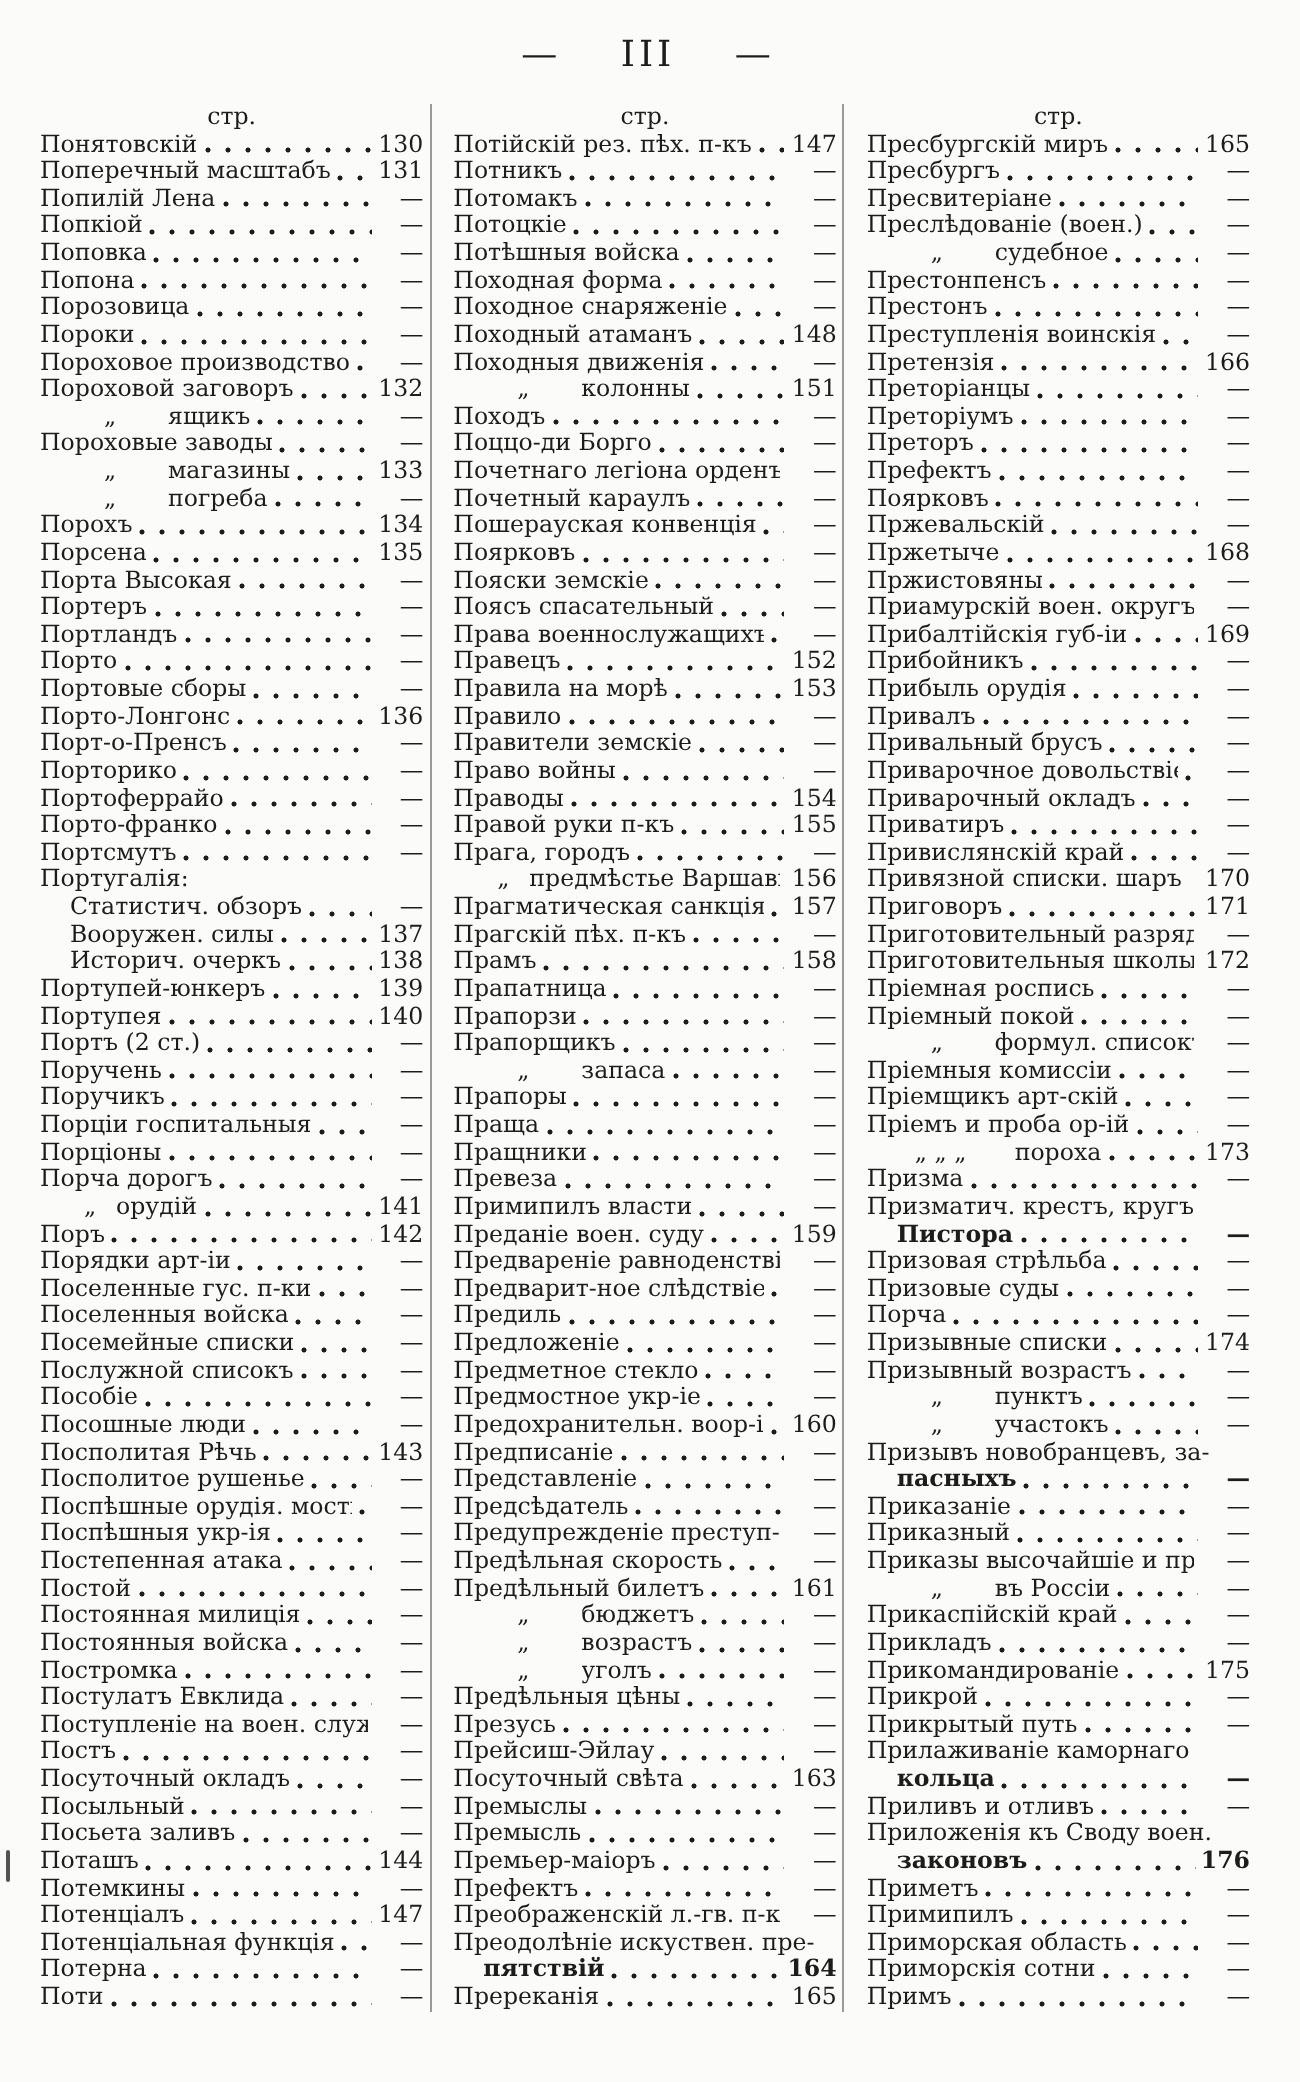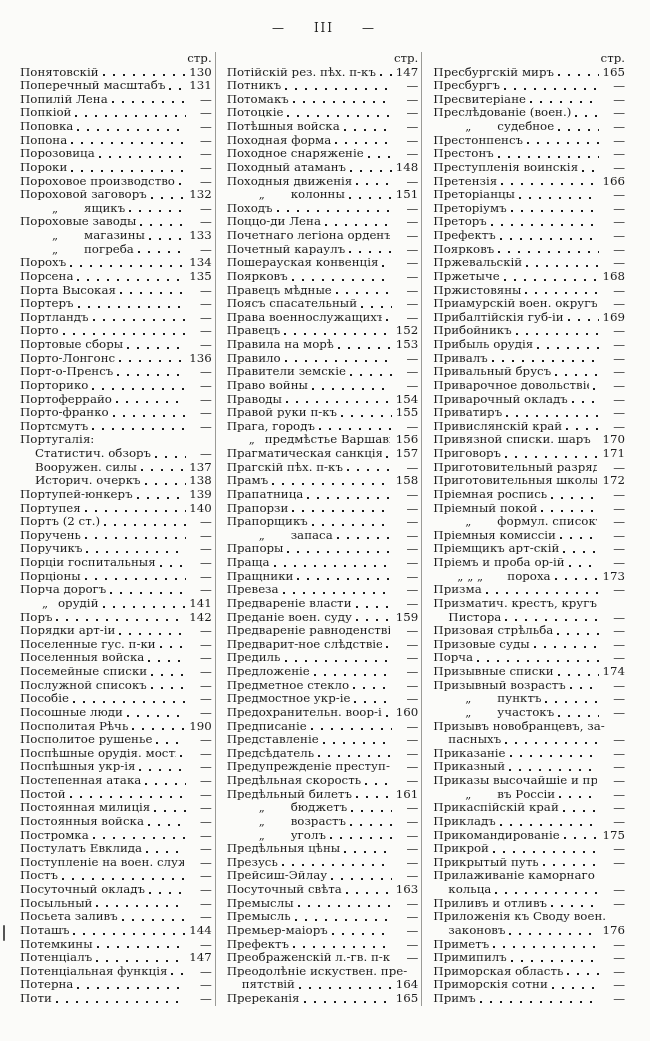--- a/index.html
+++ b/index.html
@@ -5,40 +5,40 @@
   html,body{margin:0;padding:0;}
   body{
     width:650px;height:1041px;overflow:hidden;
     background:var(--bg,#fbfbf9);
     font-family:"DejaVu Serif","Liberation Serif",serif;
     color:var(--ink,#1c1c1c);
     -webkit-font-smoothing:antialiased;
   }
   .page{position:relative;width:650px;height:1041px;box-sizing:border-box;padding:20px 22px 0 20px;}
   .page-header{
-    text-align:center;font-size:12px;line-height:16px;letter-spacing:2px;
+    text-align:center;font-size:18px;line-height:16px;letter-spacing:2px;
     word-spacing:22px;margin-bottom:16px;color:var(--ink,#1c1c1c);
   }
   .columns{display:flex;align-items:stretch;}
   .col{flex:1 1 0;min-width:0;padding-right:3px;box-sizing:border-box;}
   .col + .col{border-left:1px solid var(--rule,#9a9a96);padding-left:11px;}
   .col-head{
-    text-align:right;font-size:11.8px;line-height:13.6px;white-space:nowrap;
+    text-align:center;font-size:11.8px;line-height:13.6px;white-space:nowrap;
   }
   .row{
     display:flex;align-items:baseline;line-height:13.62px;font-size:11.8px;
     white-space:nowrap;overflow:hidden;
   }
   .lbl{flex-shrink:1;min-width:0;overflow:hidden;}
   .q{display:inline-block;flex-shrink:0;}
   .row.q1{padding-left:22px;} .row.q1 .q{width:16px;}
   .row.q2{padding-left:32px;} .row.q2 .q{width:32px;}
   .row.q3{padding-left:24px;} .row.q3 .q{width:50px;}
   .row.i1{padding-left:15px;align-items:center;}
-  .row.c{padding-left:15px;}
+  .row.c{padding-left:15px;font-weight:bold;}
   .leader{
     flex:1 1 8px;min-width:8px;height:12px;align-self:flex-end;
     background-image:radial-gradient(circle at 3px 8px, var(--ink,#222) 1.05px, rgba(0,0,0,0) 1.45px);
     background-size:10px 12px;background-repeat:repeat-x;
     margin:0 2px;
   }
   .spacer{flex:1 1 4px;min-width:4px;}
   .pg{flex-shrink:0;min-width:24px;text-align:right;}
   .scan-mark{
     position:absolute;left:3px;top:925px;width:2px;height:16px;
@@ -293,21 +293,21 @@
             <span class="pg">—</span>
           </div>
           <div class="row ">
             <span class="lbl">Посошные люди</span>
             <span class="leader"></span>
             <span class="pg">—</span>
           </div>
           <div class="row ">
             <span class="lbl">Посполитая Рѣчь</span>
             <span class="leader"></span>
-            <span class="pg">190</span>
+            <span class="pg">143</span>
           </div>
           <div class="row ">
             <span class="lbl">Посполитое рушенье</span>
             <span class="leader"></span>
             <span class="pg">—</span>
           </div>
           <div class="row ">
             <span class="lbl">Поспѣшные орудія. мосты</span>
             <span class="leader"></span>
             <span class="pg">—</span>
@@ -457,21 +457,21 @@
             <span class="lbl">колонны</span>
             <span class="leader"></span>
             <span class="pg">151</span>
           </div>
           <div class="row ">
             <span class="lbl">Походъ</span>
             <span class="leader"></span>
             <span class="pg">—</span>
           </div>
           <div class="row ">
-            <span class="lbl">Поццо-ди Лена</span>
+            <span class="lbl">Поццо-ди Борго</span>
             <span class="leader"></span>
             <span class="pg">—</span>
           </div>
           <div class="row nd">
             <span class="lbl">Почетнаго легіона орденъ</span>
             <span class="spacer"></span>
             <span class="pg">—</span>
           </div>
           <div class="row ">
             <span class="lbl">Почетный караулъ</span>
@@ -482,21 +482,21 @@
             <span class="lbl">Пошерауская конвенція</span>
             <span class="leader"></span>
             <span class="pg">—</span>
           </div>
           <div class="row ">
             <span class="lbl">Поярковъ</span>
             <span class="leader"></span>
             <span class="pg">—</span>
           </div>
           <div class="row ">
-            <span class="lbl">Правецъ мѣдные</span>
+            <span class="lbl">Пояски земскіе</span>
             <span class="leader"></span>
             <span class="pg">—</span>
           </div>
           <div class="row ">
             <span class="lbl">Поясъ спасательный</span>
             <span class="leader"></span>
             <span class="pg">—</span>
           </div>
           <div class="row ">
             <span class="lbl">Права военнослужащихъ</span>
@@ -599,21 +599,21 @@
             <span class="lbl">Пращники</span>
             <span class="leader"></span>
             <span class="pg">—</span>
           </div>
           <div class="row ">
             <span class="lbl">Превеза</span>
             <span class="leader"></span>
             <span class="pg">—</span>
           </div>
           <div class="row ">
-            <span class="lbl">Предвареніе власти</span>
+            <span class="lbl">Примипилъ власти</span>
             <span class="leader"></span>
             <span class="pg">—</span>
           </div>
           <div class="row ">
             <span class="lbl">Преданіе воен. суду</span>
             <span class="leader"></span>
             <span class="pg">159</span>
           </div>
           <div class="row nd">
             <span class="lbl">Предвареніе равноденствій</span>

